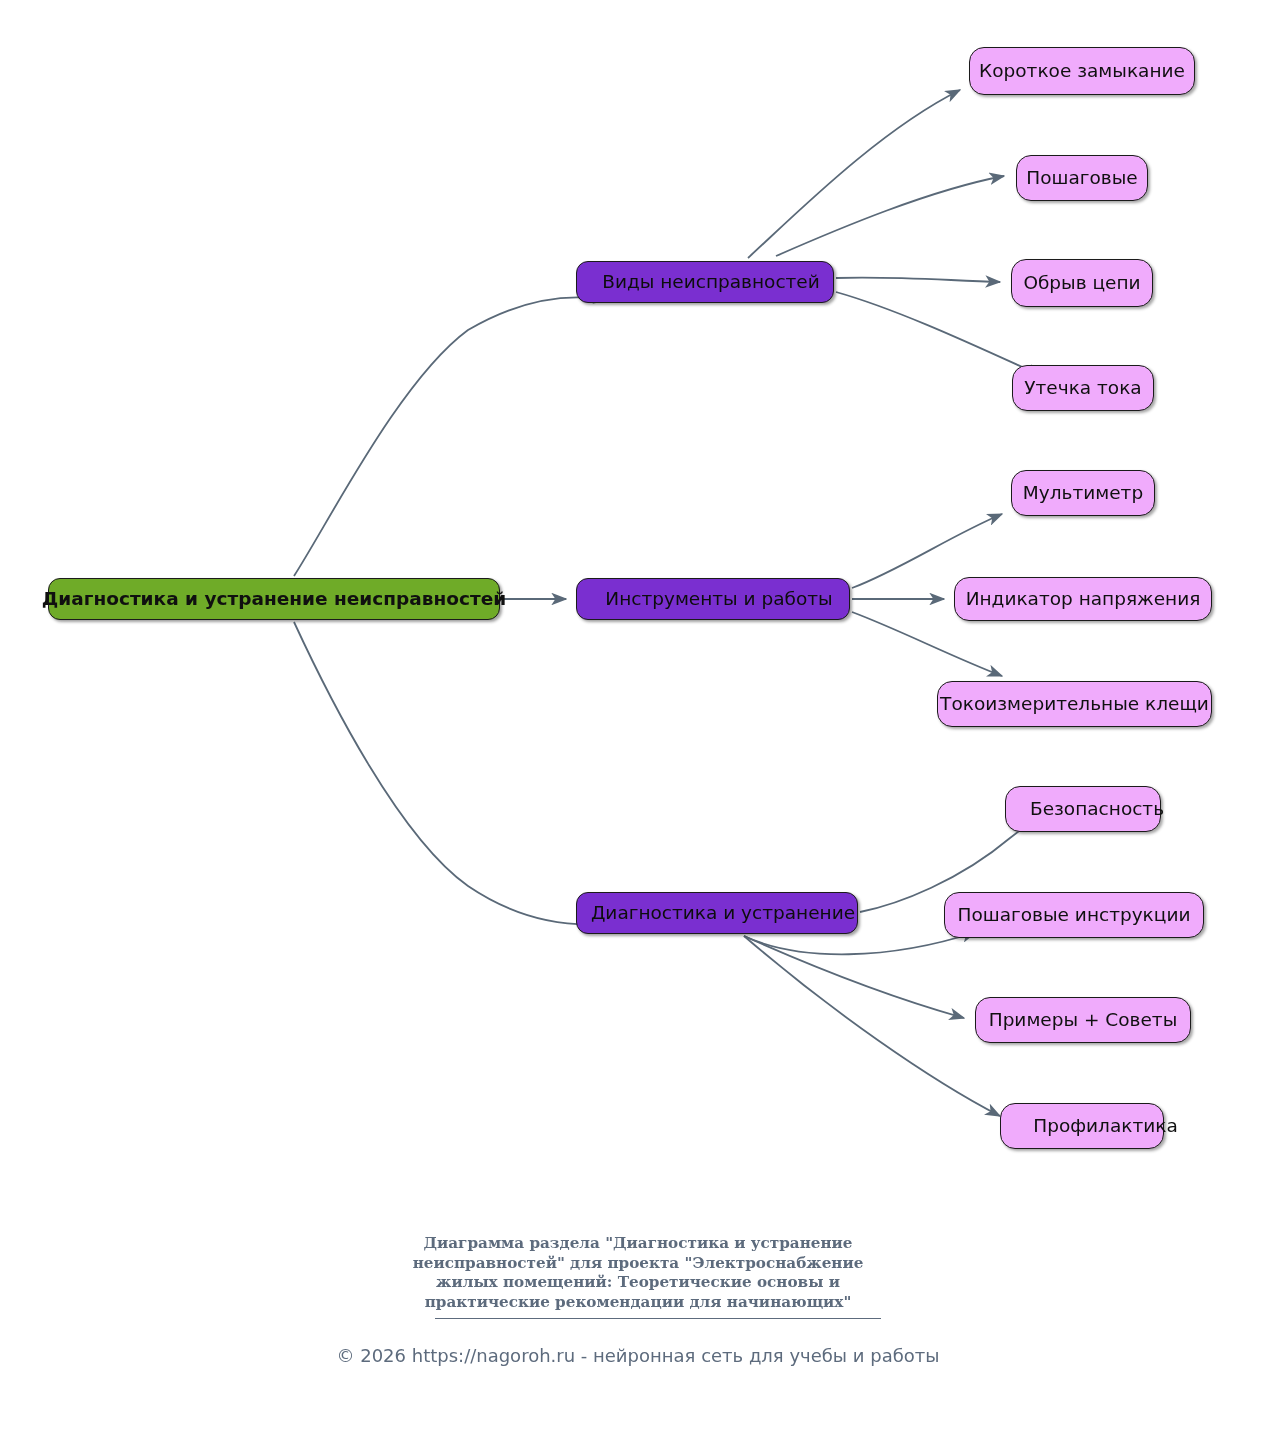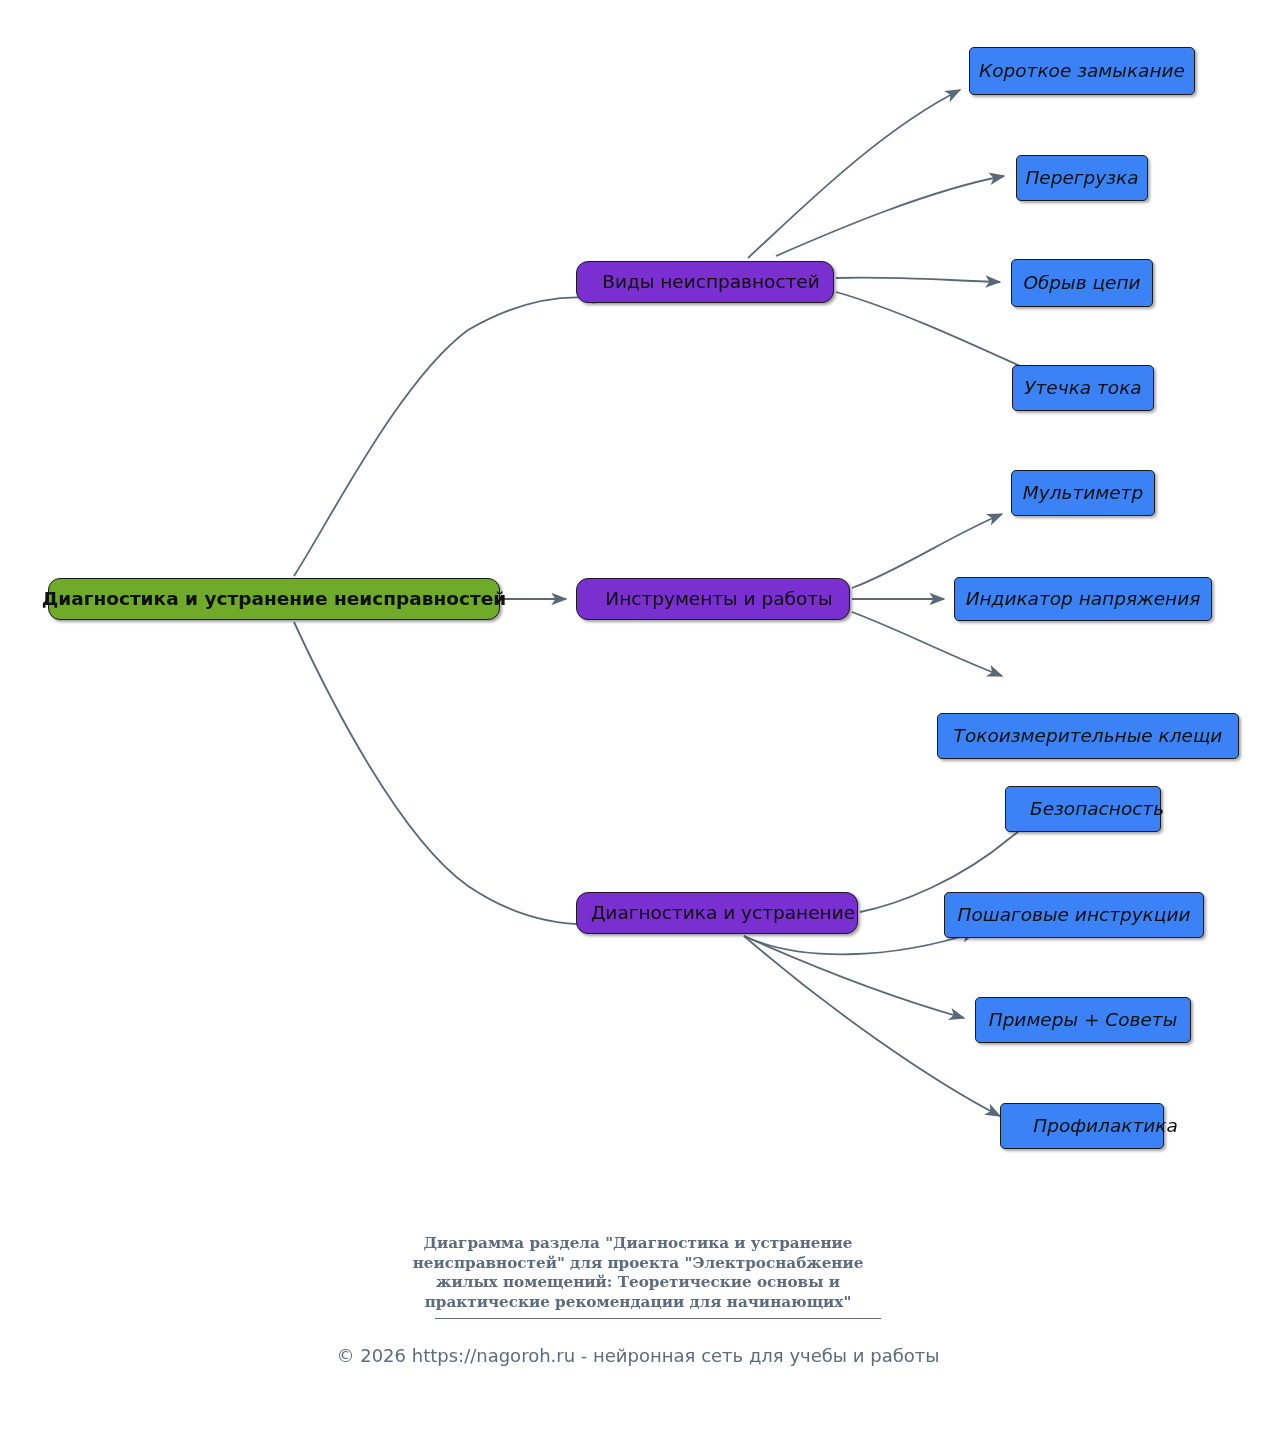--- a/index.html
+++ b/index.html
@@ -48,27 +48,26 @@
     background: #7a2fd0;
     border: 1.6px solid #1b1b1b;
     border-radius: 12px;
     color: #0d0d0d;
     font-size: 18.5px;
     box-shadow: 2px 2px 3px rgba(20,20,20,0.40);
     padding-left: 12px;
   }
 
   .node-leaf {
-    background: #3b82f6;
+    background: #f0abfc;
     border: 1.6px solid #1b1b1b;
-    border-radius: 5px;
+    border-radius: 15px;
     color: #101010;
     font-size: 18.5px;
     box-shadow: 2px 2px 3px rgba(20,20,20,0.38);
-    font-style: italic;
   }
 
   
   .caption {
     position: absolute;
     left: 0;
     width: 1276px;
     text-align: center;
     color: #5d6b7d;
     font-family: "DejaVu Serif", serif;
@@ -125,38 +124,38 @@
     <div class="node node-root" style="left: 48px; top: 578px; width: 452px; height: 42px; background: rgb(111, 171, 40); font-weight: bold;">
       <span>Диагностика и устранение неисправностей</span>
     </div>
     <div class="node node-branch" style="left: 576px; top: 261px; width: 258px; height: 42px; background: rgb(122, 47, 208);">
       <span>Виды неисправностей</span>
     </div>
     <div class="node node-leaf" style="left: 969px; top: 47px; width: 226px; height: 48px;">
       <span>Короткое замыкание</span>
     </div>
     <div class="node node-leaf" style="left: 1016px; top: 155px; width: 132px; height: 46px;">
-      <span>Перегрузка</span>
+      <span>Пошаговые</span>
     </div>
     <div class="node node-leaf" style="left: 1011px; top: 259px; width: 142px; height: 48px;">
       <span>Обрыв цепи</span>
     </div>
     <div class="node node-leaf" style="left: 1012px; top: 365px; width: 142px; height: 46px;">
       <span>Утечка тока</span>
     </div>
     <div class="node node-branch" style="left: 576px; top: 578px; width: 274px; height: 42px; background: rgb(122, 47, 208);">
       <span>Инструменты и работы</span>
     </div>
     <div class="node node-leaf" style="left: 1011px; top: 470px; width: 144px; height: 46px;">
       <span>Мультиметр</span>
     </div>
     <div class="node node-leaf" style="left: 954px; top: 577px; width: 258px; height: 44px;">
       <span>Индикатор напряжения</span>
     </div>
-    <div class="node node-leaf" style="left: 937px; top: 681px; width: 302px; height: 46px; margin-top: 32px;">
+    <div class="node node-leaf" style="left: 937px; top: 681px; width: 275px; height: 46px;">
       <span>Токоизмерительные клещи</span>
     </div>
     <div class="node node-branch" style="left: 576px; top: 892px; width: 282px; height: 42px; background: rgb(122, 47, 208); justify-content: center;">
       <span>Диагностика и устранение</span>
     </div>
     <div class="node node-leaf" style="left: 1005px; top: 786px; width: 156px; height: 46px; padding-left: 28px;">
       <span>Безопасность</span>
     </div>
     <div class="node node-leaf" style="left: 944px; top: 892px; width: 260px; height: 46px;">
       <span>Пошаговые инструкции</span>

